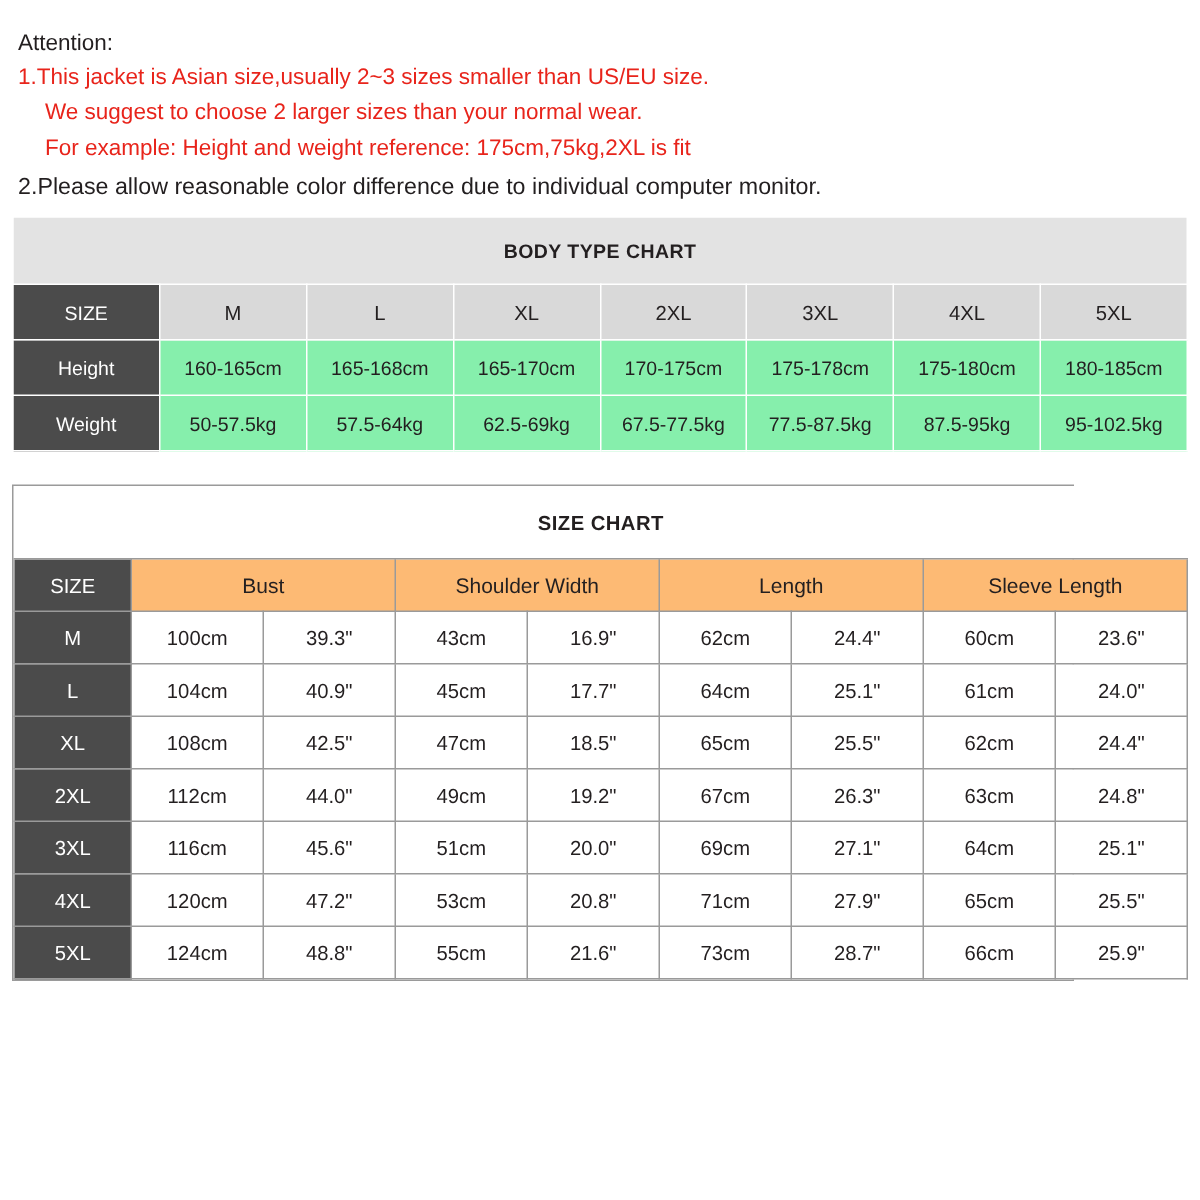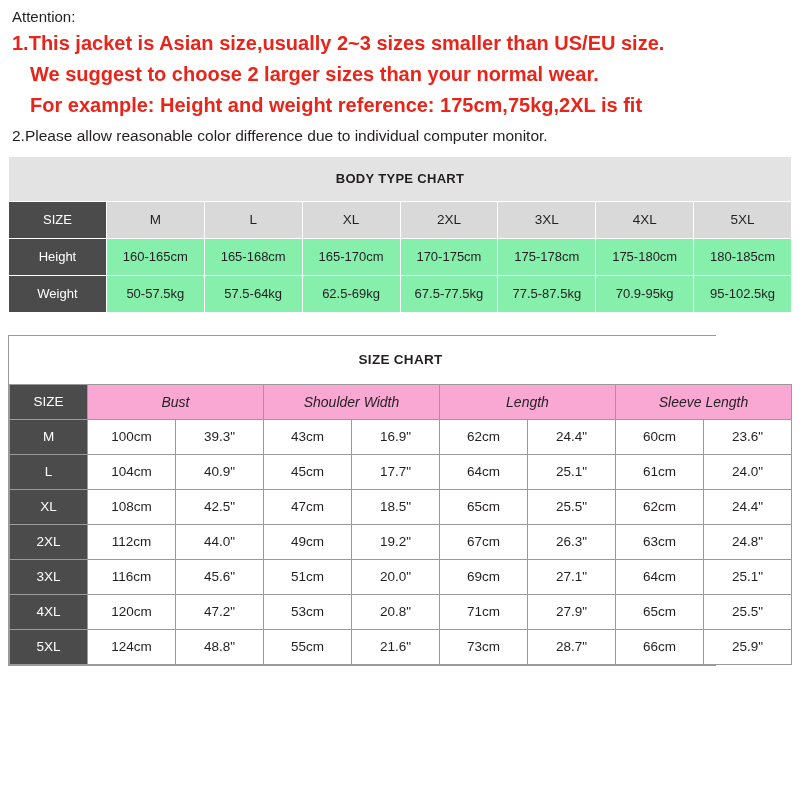--- a/index.html
+++ b/index.html
@@ -12,34 +12,34 @@
     background: #ffffff;
     font-family: "Liberation Sans", sans-serif;
     color: #231f20;
     overflow: hidden;
   }
   .page {
     width: 800px;
     height: 800px;
     position: relative;
     box-sizing: border-box;
-    padding: 0 8px;
+    padding: 12px 8px;
   }
 
   
   .attention-title {
     font-size: 15px;
     color: #231f20;
     padding: 8px 4px 2px 4px;
     line-height: 1.2;
   }
   .warn-line {
     color: #e8241b;
-    font-size: 20px;
-    font-weight: bold;
+    font-size: 15px;
+    font-weight: normal;
     line-height: 1.55;
     white-space: nowrap;
     padding-left: 4px;
   }
   .warn-line.indent {
     padding-left: 22px;
   }
   .note-line {
     font-size: 15.5px;
     color: #231f20;
@@ -113,23 +113,22 @@
     border-bottom: 1px solid #9a9a9a;
     padding: 12px 2px;
   }
   .size-chart td.dark {
     background: #4b4b4b;
     color: #ffffff;
     border-color: #9a9a9a;
     font-size: 13.5px;
   }
   .size-chart td.hdr {
-    background: #f9a8d4;
+    background: #fdba74;
     font-size: 14px;
-    font-style: italic;
   }
   .size-chart td.footer-cell {
     border: none;
     border-top: 1px solid #9a9a9a;
     font-size: 15px;
     padding: 11px 2px;
   }
   .col-size { width: 78px; }
   .col-val  { width: 88px; }
   .col-in   { width: 88px; }
@@ -170,21 +169,21 @@
         <td>175-180cm</td>
         <td>180-185cm</td>
       </tr>
       <tr>
         <td class="dark">Weight</td>
         <td>50-57.5kg</td>
         <td>57.5-64kg</td>
         <td>62.5-69kg</td>
         <td>67.5-77.5kg</td>
         <td>77.5-87.5kg</td>
-        <td>70.9-95kg</td>
+        <td>87.5-95kg</td>
         <td>95-102.5kg</td>
       </tr>
     </tbody>
   </table>
 
   <div class="size-chart-wrap">
     <table class="size-chart">
       <colgroup>
         <col class="col-size">
         <col class="col-val">

